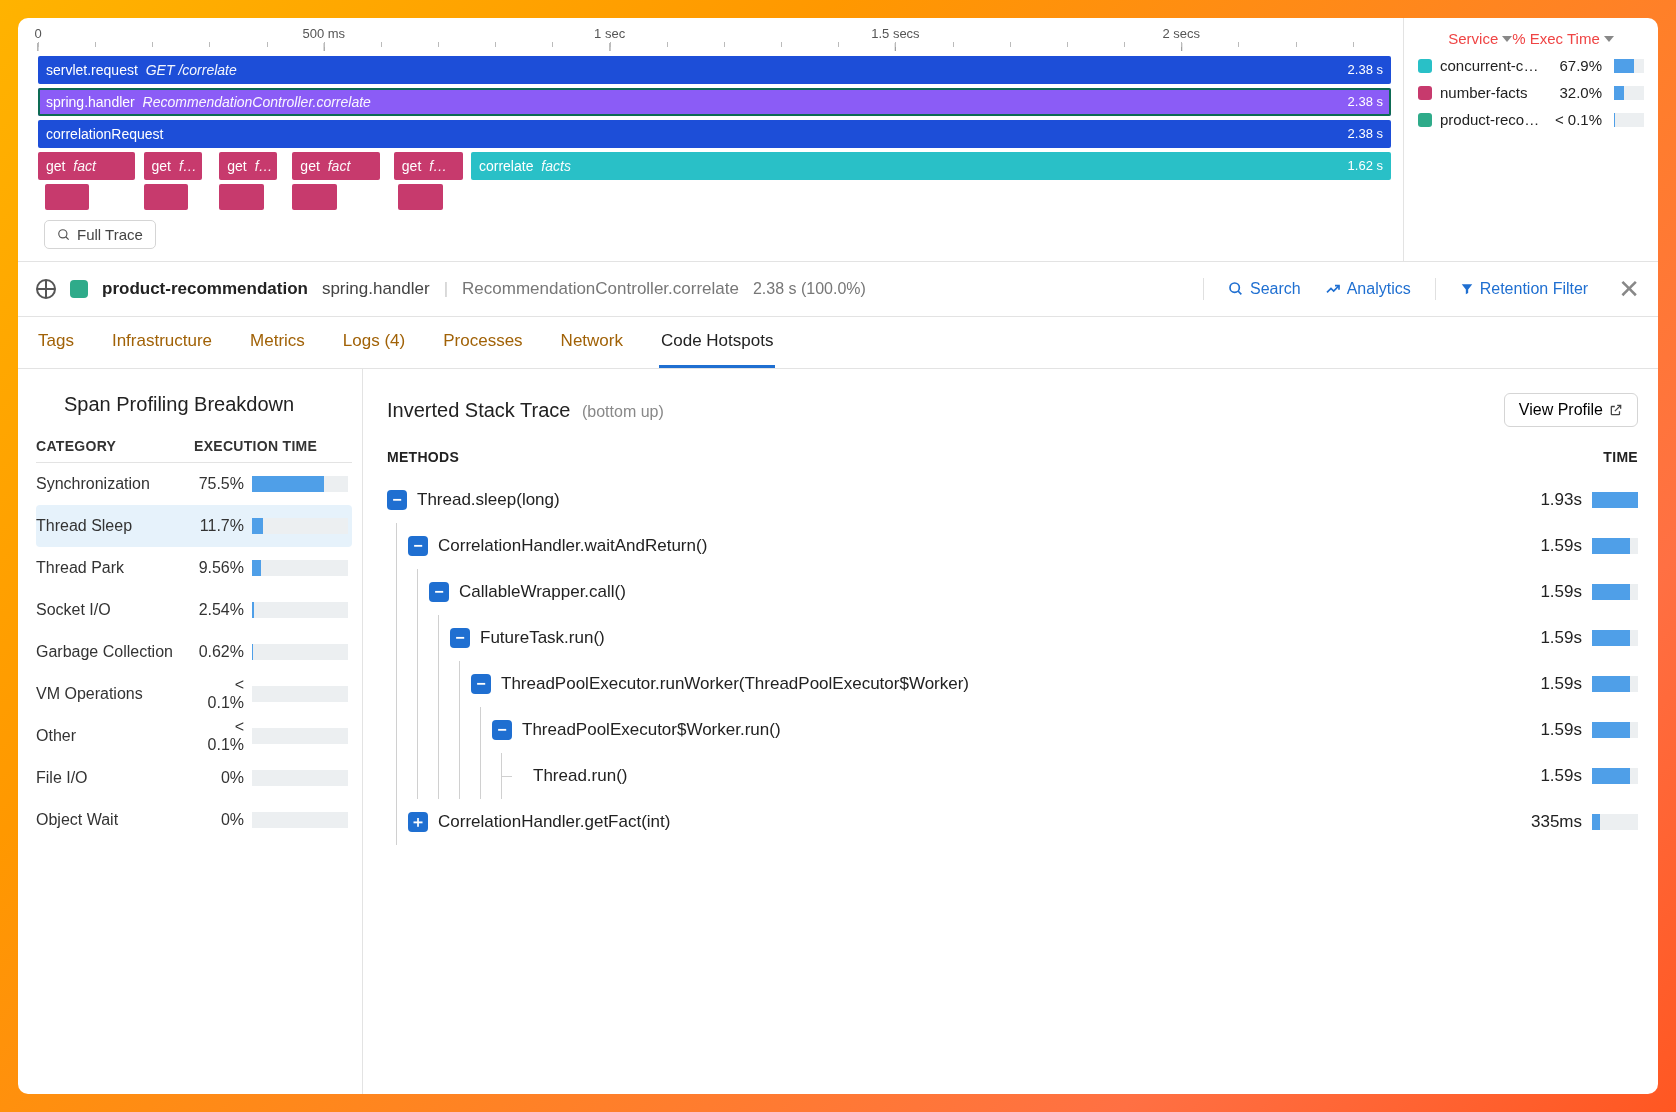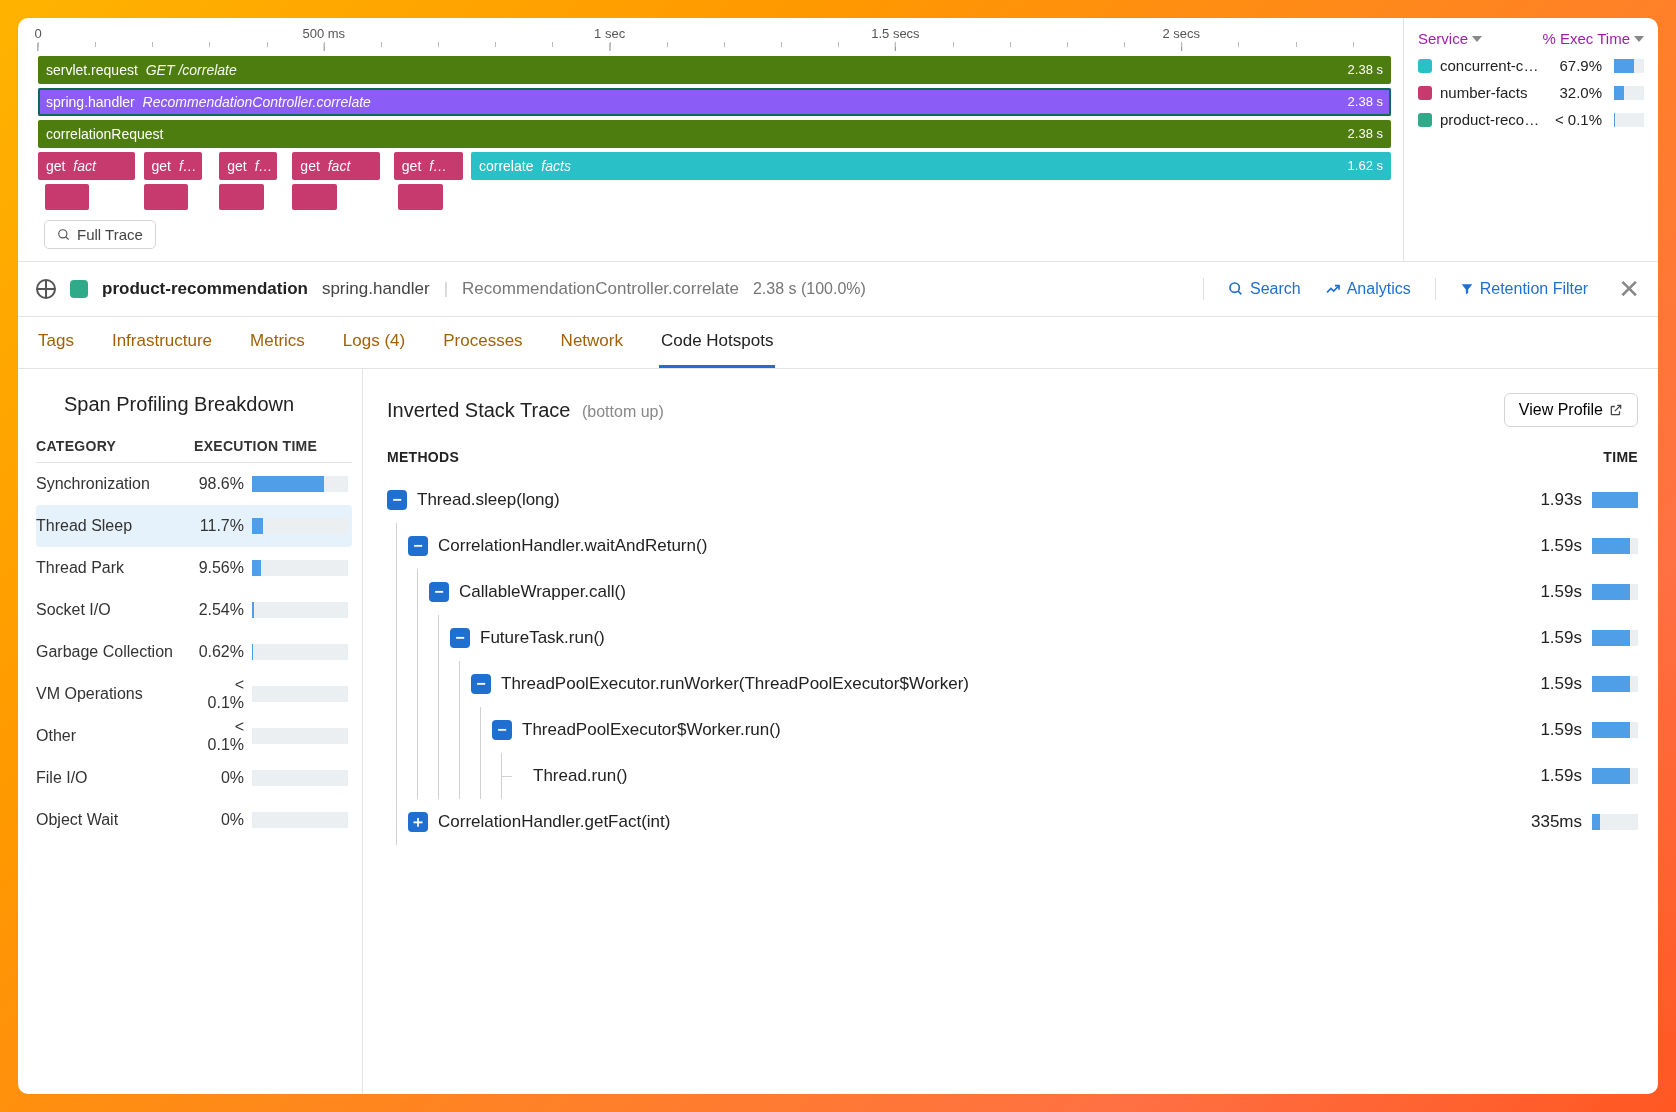--- a/index.html
+++ b/index.html
@@ -73,21 +73,21 @@
     font-size: 14px;
     line-height: 28px;
     padding: 0 8px;
     overflow: hidden;
     white-space: nowrap;
     display: flex;
     justify-content: space-between;
   }
   .span-bar .it { font-style: italic; opacity: .95; margin-left: 4px;}
   .span-bar .dur { font-size: 13px; margin-left: 8px; }
-  .c-green { background: #4d7c0f; }
+  .c-green { background: #1d4ed8; }
   .c-green-sel { background: #8b5cf6; box-shadow: inset 0 0 0 2px #0d6b53; }
   .c-teal { background: #29c0c7; }
   .c-pink { background: #c73a6d; }
   .stub-row { position: relative; height: 26px; margin: 2px 12px 0 12px; }
   .stub { position: absolute; top: 0; height: 100%; background: #c73a6d; border-radius: 2px; }
 
   .full-trace-btn {
     margin: 10px 0 0 18px;
     display: inline-flex;
     align-items: center;
@@ -102,22 +102,22 @@
   }
 
   .svc-sidebar {
     width: 255px;
     border-left: 1px solid #e3e3e3;
     padding: 12px 14px;
     font-size: 15px;
   }
   .svc-head {
     display: flex;
-    justify-content: space-between;
-    color: #a21caf;
+    justify-content: center;
+    color: #ef4444;
     margin-bottom: 10px;
   }
   .svc-head span { display: inline-flex; align-items: center; gap: 4px; }
   .svc-row {
     display: flex;
     align-items: center;
     gap: 8px;
     margin-bottom: 10px;
   }
   .sw { width: 14px; height: 14px; border-radius: 3px; flex-shrink: 0; }
@@ -460,21 +460,21 @@
   <div class="lower">
     <div class="breakdown">
       <h3>Span Profiling Breakdown</h3>
       <div class="bk-head">
         <div class="c1">CATEGORY</div>
         <div>EXECUTION TIME</div>
       </div>
       <div class="bk-rows" id="bkrows">
           <div class="bk-row">
             <div class="c1">Synchronization</div>
-    <div class="c2">98.6%</div>
+    <div class="c2">75.5%</div>
     <div class="c3">
               <i style="width:75.5%"></i>
             </div>
           </div>
           <div class="bk-row sel">
             <div class="c1">Thread Sleep</div>
     <div class="c2">11.7%</div>
     <div class="c3">
               <i style="width:11.7%"></i>
             </div>

